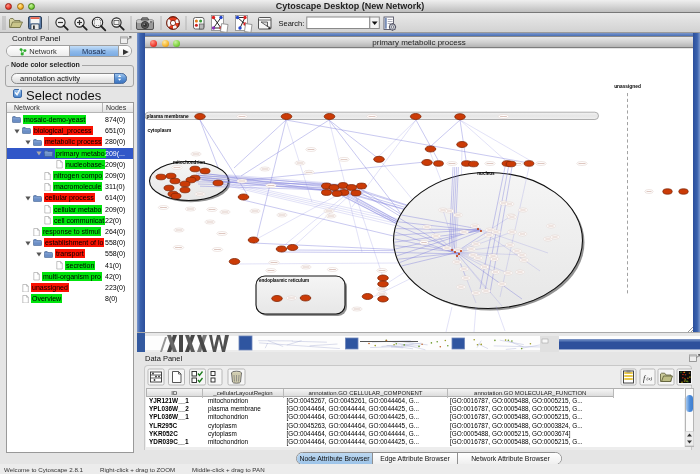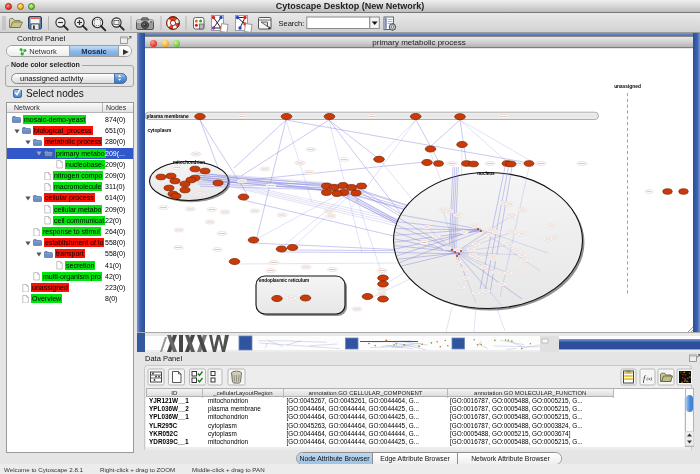--- a/index.html
+++ b/index.html
@@ -4,31 +4,31 @@
 html,body{width:700px;height:474px;overflow:hidden;font-family:"Liberation Sans",sans-serif;background:#e5e5e5;position:relative}
 .abs{position:absolute}
 
 #titlebar{left:0;top:0;width:700px;height:13px;background:linear-gradient(#efefef,#d9d9d9 45%,#bdbdbd);border-bottom:1px solid #777}
 #titlebar .t{width:100%;text-align:center;font-size:9px;font-weight:bold;color:#222;line-height:12px}
 .light{border-radius:50%;width:7px;height:7px;top:3px}
 
 #toolbar{left:0;top:13px;width:700px;height:20px;background:linear-gradient(#e9e9e9,#d2d2d2);border-bottom:1px solid #9b9b9b}
 
 #cpanel{left:0;top:33px;width:137px;height:431px;background:#e5e5e5}
-#cpanel .hdr{left:0;top:0;width:137px;height:11px;font-size:8px;color:#111;padding-left:17px;line-height:11px}
+#cpanel .hdr{left:8px;top:0;width:137px;height:11px;font-size:8px;color:#111;padding-left:4px;line-height:11px}
 
 #cptabs{left:6px;top:11.5px;width:126px;height:12px;background:#fff;border:1px solid #9f9f9f;border-radius:6px;overflow:hidden}
 #cptabs .seg{position:absolute;top:0;height:100%;font-size:7.5px;line-height:11px;color:#333;text-align:center}
 
 #grpbox{left:5px;top:32px;width:129px;height:22px;border:1px solid #a5a5a5;border-radius:3px}
 #grplabel{left:9px;top:27.5px;background:#e5e5e5;padding:0 2px;font-size:7px;font-weight:bold;color:#222}
 #combo{left:11px;top:40px;width:116px;height:11px;background:linear-gradient(#fff,#e8e8e8 60%,#dcdcdc);border:1px solid #8a8a8a;border-radius:5.5px;font-size:7.5px;line-height:10px;color:#111;padding-left:8px}
 #combobtn{left:114px;top:40px;width:13px;height:11px;border-radius:0 5.5px 5.5px 0;background:linear-gradient(#9cc4ee,#5b92d4 50%,#3d74c0);border:1px solid #4a6fa5}
 #checkbox{left:13px;top:56px;width:9px;height:9px;border-radius:2px;background:linear-gradient(#9ac2ec,#4d86cc);border:1px solid #3868a8}
-#chklabel{left:26px;top:55px;font-size:10px;color:#111}
+#chklabel{left:26px;top:55px;font-size:13px;color:#111}
 
 #tree{left:6px;top:69px;width:127.5px;height:351px;background:#fff;border:1px solid #999}
 #treehdr{left:0;top:0;width:100%;height:10px;background:linear-gradient(#fafafa,#e2e2e2);border-bottom:1px solid #b5b5b5;font-size:7px;color:#333}
 .trow{position:absolute;left:0;width:125.5px;height:11.2px;font-size:7px;line-height:11.2px;white-space:nowrap}
 .trow .lbl{position:absolute;top:1.1px;height:9px;line-height:9px;padding:0 1px;color:#000}
 .trow .cnt{position:absolute;left:98px;top:0;color:#000}
 .gr{background:#00e40c}.rd{background:#fb1102}
 #nwl{left:137px;top:33px;width:8px;height:299px;background:linear-gradient(90deg,#7b97cc,#3a62ae 40%,#2c4f9c)}
 #nwr{left:693px;top:33px;width:7px;height:299px;background:linear-gradient(90deg,#2c4f9c,#3a62ae 60%,#7b97cc)}
 #nwtitle{left:145px;top:36px;width:548px;height:12px;background:linear-gradient(#e8e8e8,#cfcfcf 55%,#b4b4b4);border-top:1px solid #888;border-bottom:1px solid #7e7e7e}
@@ -168,32 +168,32 @@
   </svg>
 <div class="abs" id="cpanel">
  <div class="abs hdr">Control Panel</div>
     <svg class="abs" style="left:120px;top:1.5px" width="12" height="9" viewBox="0 0 12 9">
 <rect x="0.5" y="2" width="7" height="6.5" fill="#eee" stroke="#888" stroke-width="0.8"></rect>
 <rect x="0.5" y="2" width="7" height="1.6" fill="#bbb"></rect>
 <path d="M8 4.5 L11 1.5 M11 1.5 L9 1.7 M11 1.5 L10.8 3.5" stroke="#555" stroke-width="0.9" fill="none"></path>
     </svg>
  <div class="abs" id="cptabs">
   <div class="seg" style="left:0;width:62px;background:linear-gradient(#fff,#ececec)"><span style="margin-left:10px">Network</span></div>
-  <div class="seg" style="left:62px;width:50px;background:linear-gradient(#c4def8,#8db9ea 55%,#7aaae2);font-weight:bold;color:#1a2c50;border-left:1px solid #9f9f9f;border-right:1px solid #9f9f9f">Mosaic</div>
+  <div class="seg" style="left:62px;width:50px;background:linear-gradient(#c4def8,#8db9ea 55%,#7aaae2);font-weight:normal;color:#1a2c50;border-left:1px solid #9f9f9f;border-right:1px solid #9f9f9f">Mosaic</div>
   <div class="seg" style="left:112px;width:14px;background:linear-gradient(#fff,#ececec)">▶</div>
   <svg style="position:absolute;left:12px;top:2px" width="8" height="8" viewBox="0 0 8 8">
         <circle cx="2" cy="1.6" r="1.4" fill="#2fae2f"></circle>
         <circle cx="6" cy="2.6" r="1.4" fill="#2fae2f"></circle>
         <circle cx="3.2" cy="6" r="1.6" fill="#2fae2f"></circle>
         <path d="M2 1.6 L6 2.6 L3.2 6 Z" fill="none" stroke="#2fae2f" stroke-width="0.7"></path>
       </svg>
  </div>
  <div class="abs" id="grpbox"></div>
  <div class="abs" id="grplabel">Node color selection</div>
- <div class="abs" id="combo">unassigned activity</div>
+ <div class="abs" id="combo">annotation activity</div>
  <div class="abs" id="combobtn">
       <svg style="display:block" width="11" height="9" viewBox="0 0 13 11">
         <path d="M3.4 3.6 L5.4 1.2 L7.4 3.6 Z M3.4 5.9 L5.4 8.3 L7.4 5.9 Z" fill="#fff"></path>
       </svg>
     </div>
  <div class="abs" id="checkbox"></div>
     <svg class="abs" style="left:13px;top:52.5px" width="11" height="11" viewBox="0 0 11 11">
       <path d="M2.2 6.4 L4.0 8.6 L7.6 2.2" fill="none" stroke="#fff" stroke-width="1.5"></path>
       <path d="M4.0 8.6 L7.9 1.2" fill="none" stroke="#dde8f4" stroke-width="0.8"></path>
     </svg>

